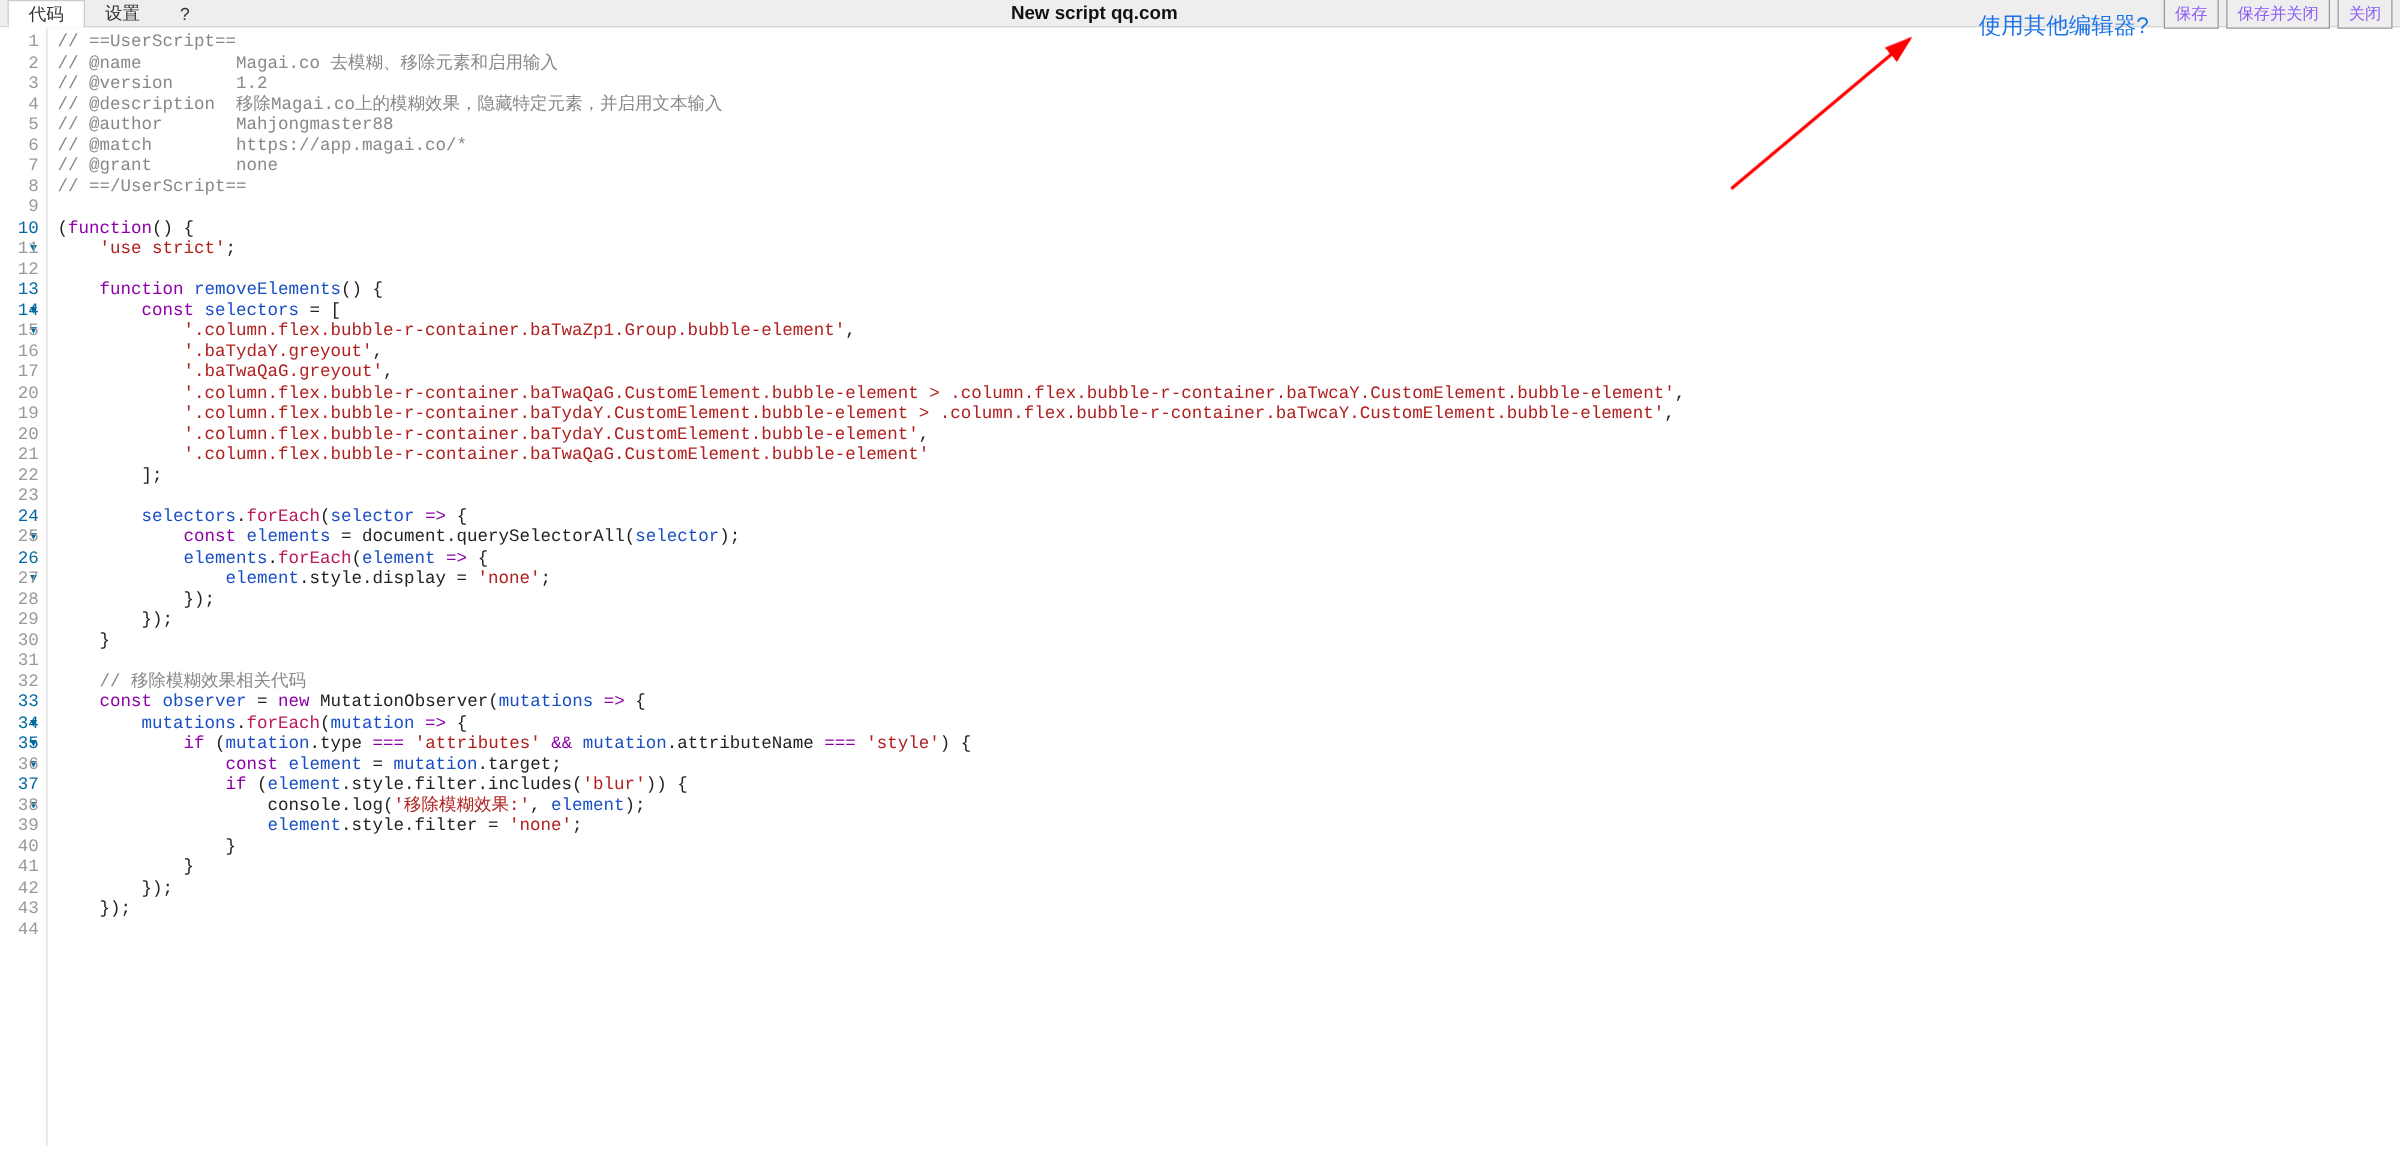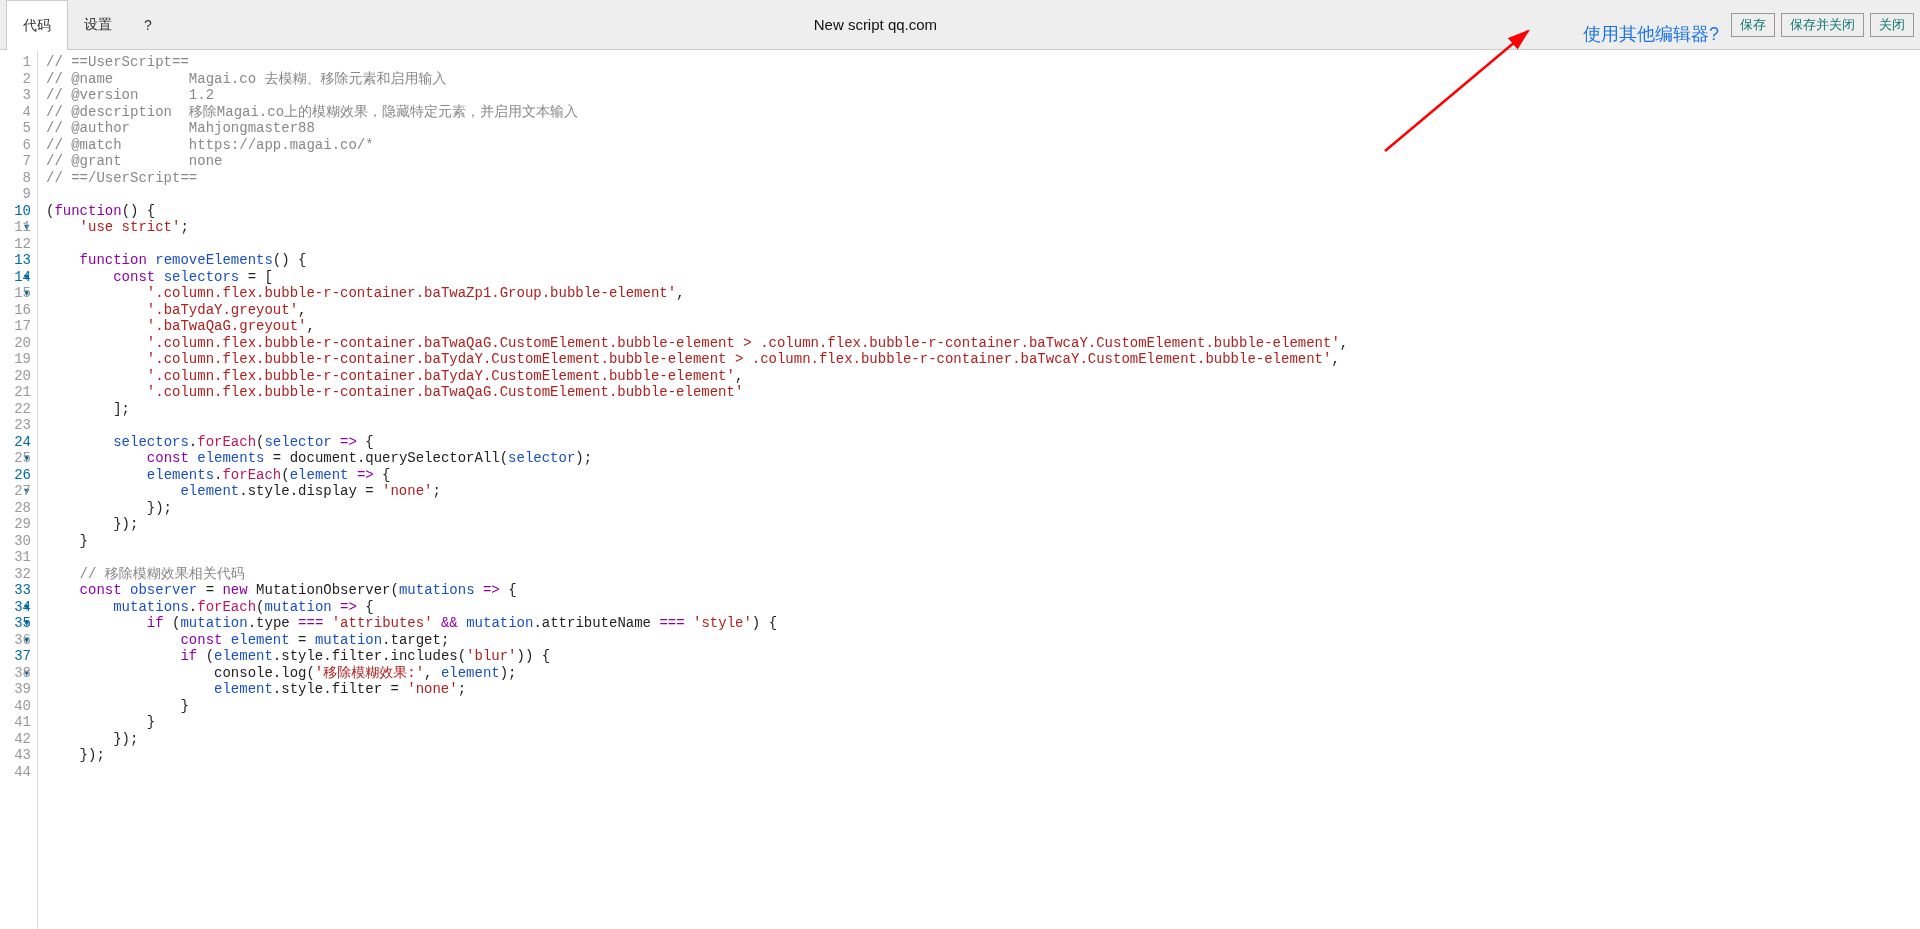--- a/index.html
+++ b/index.html
@@ -6,21 +6,21 @@
   body {
     font-family: Arial, "Microsoft YaHei", sans-serif;
     font-size: 13px;
     background: #fff;
     overflow: hidden;
   }
   .toolbar {
     display: flex;
     align-items: center;
     background: #eeeeee;
-    height: 50px;
+    height: 22px;
     border-bottom: 1px solid #ccc;
     padding: 0 6px;
   }
   .tabs { display: flex; align-items: stretch; height: 100%; }
   .tab {
     padding: 0 16px;
     display: flex;
     align-items: center;
     cursor: pointer;
     font-size: 14px;
@@ -30,39 +30,39 @@
     background: #fff;
     border-top: 1px solid #ccc;
     border-left: 1px solid #ccc;
     border-right: 1px solid #ccc;
     margin-bottom: -1px;
     position: relative;
   }
   .title-center {
     flex: 1;
     text-align: center;
-    font-weight: normal;
+    font-weight: bold;
     font-size: 15px;
     color: #111;
   }
   .toolbar-right { display: flex; align-items: center; gap: 6px; }
   .link-alt {
     color: #1a73e8;
     cursor: pointer;
     font-size: 18px;
     margin-right: 6px;
     margin-top: 19px;
   }
   .btn {
     background: #eee;
     border: 1px solid #999;
     padding: 2px 8px;
     font-size: 13px;
     cursor: pointer;
-    color: #0f766e;
+    color: #8b5cf6;
   }
 
   .editor {
     display: flex;
     height: calc(100vh - 34px);
     font-family: Consolas, "Courier New", monospace;
     font-size: 14px;
     line-height: 16.5px;
     background: #fff;
   }

